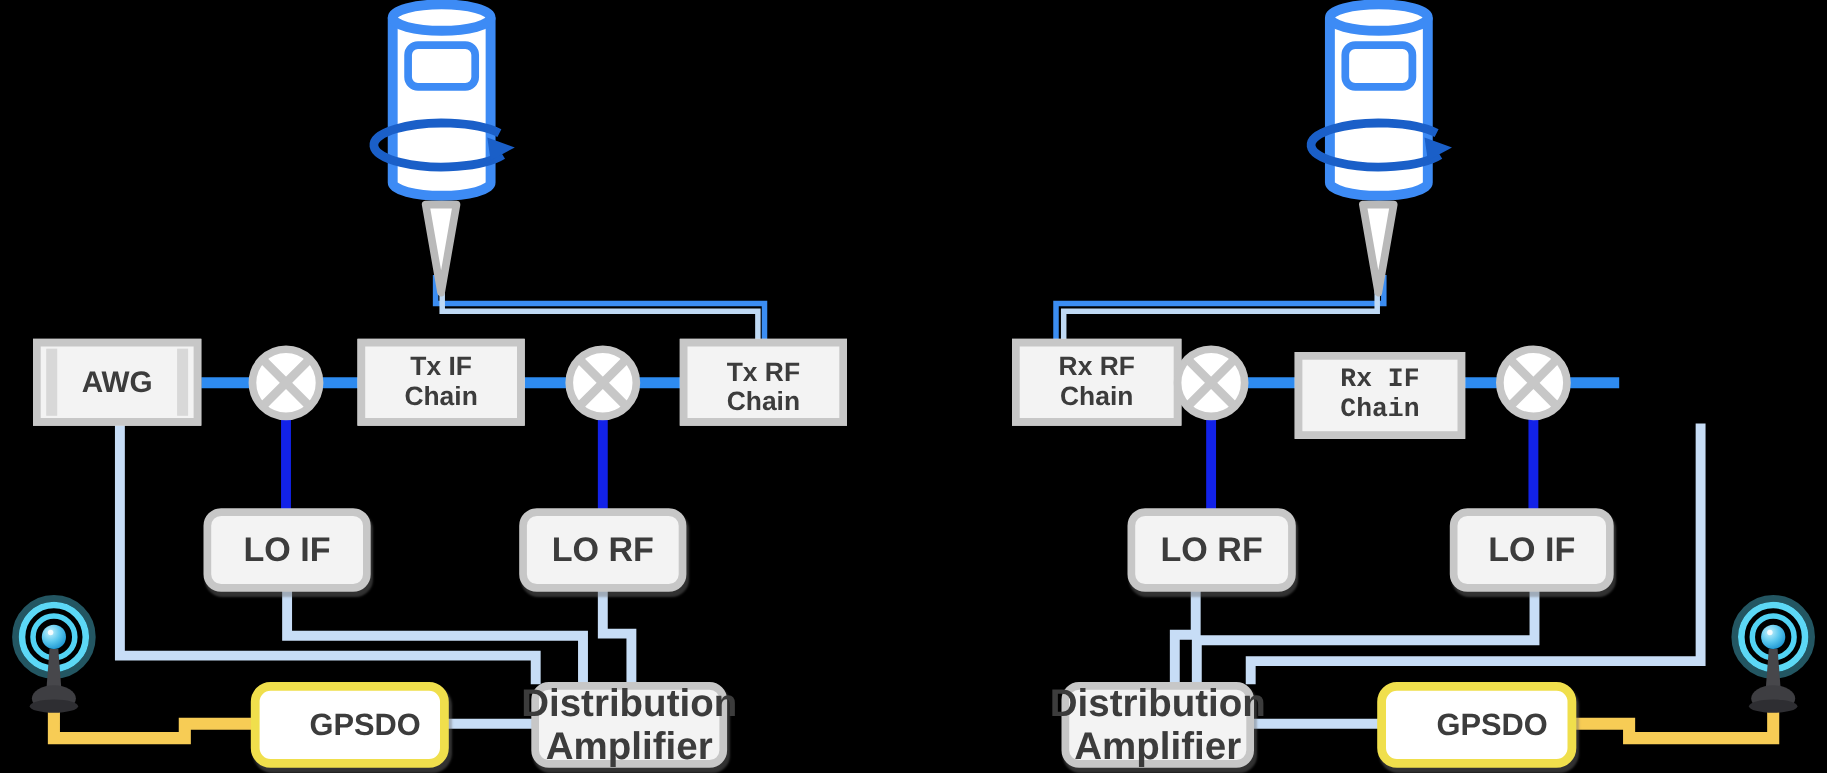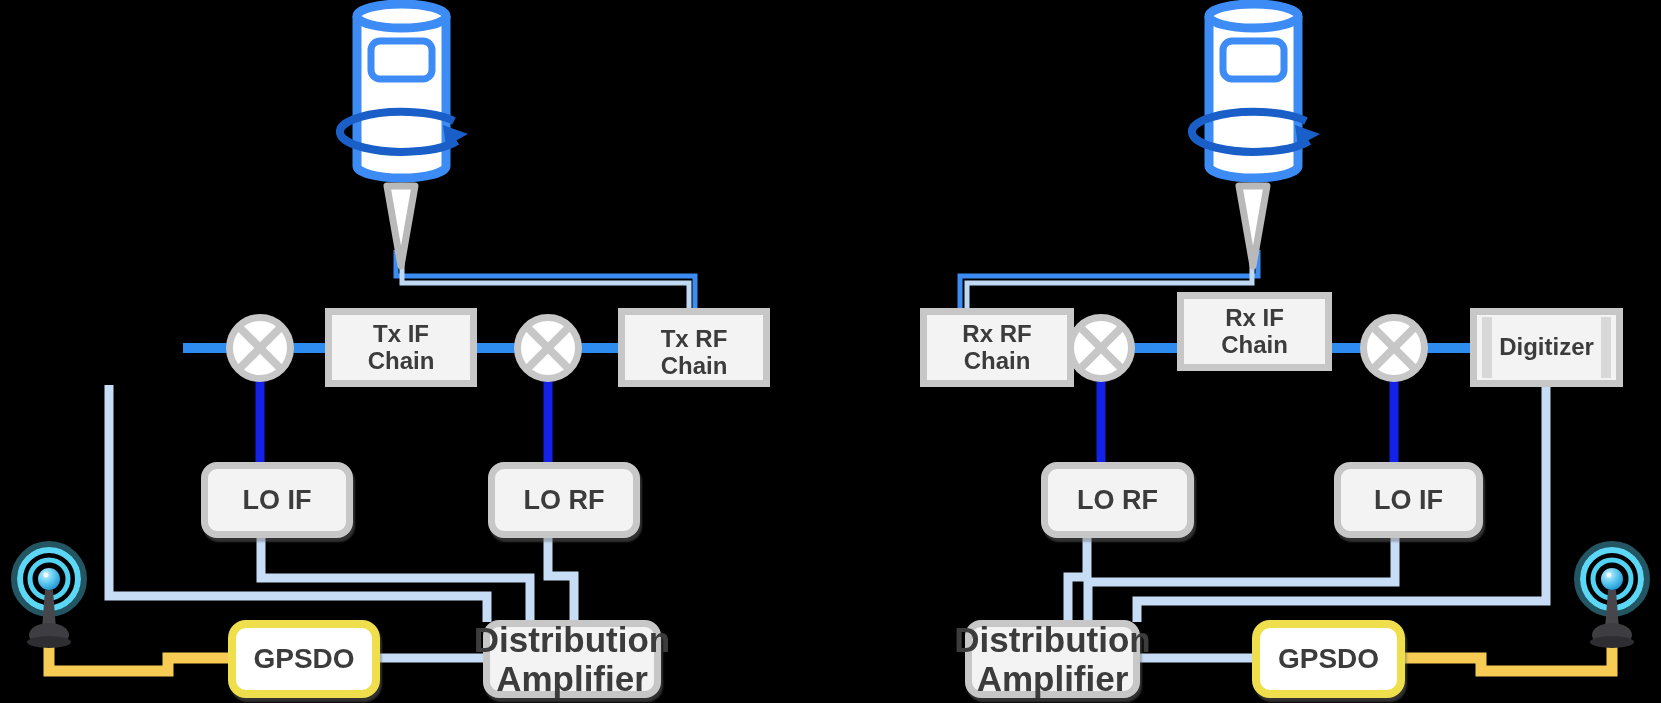--- a/index.html
+++ b/index.html
@@ -7,25 +7,25 @@
          font-family:"Liberation Sans",sans-serif;}
   .stage svg.wires{position:absolute;left:0;top:0;z-index:1;}
   .box{position:absolute;z-index:3;background:#F3F3F3;border:7px solid #C7C7C7;color:#3C3C3C;
        font-weight:bold;display:flex;align-items:center;justify-content:center;text-align:center;
        white-space:pre-line;line-height:1.12;font-size:24px;}
   .instrument{}
   .instrument .sidebar-l,.instrument .sidebar-r{position:absolute;top:2px;bottom:2px;width:10px;background:#D8D8D8;}
   .instrument .sidebar-l{left:5px;}
   .instrument .sidebar-r{right:5px;}
   .rounded{border-radius:16px;box-shadow:2px 4px 2px rgba(110,110,110,0.45);}
-  .lo{font-size:27px;margin-left:16px;}
+  .lo{font-size:31px;}
   .awg{font-size:27px;}
   .dist{font-size:35px;}
   .gpsdo{border:8px solid #F0DF4C;background:#FFFFFF;border-radius:18px;font-size:28px;
-         box-shadow:2px 4px 2px rgba(110,110,110,0.45);}
+         box-shadow:2px 4px 2px rgba(110,110,110,0.45);padding-left:28px;}
   .mixer{position:absolute;z-index:3;width:54px;height:54px;border:7px solid #C7C7C7;border-radius:50%;
          background:#fff;display:flex;align-items:center;justify-content:center;}
   .mixer svg{display:block;}
 </style>
 </head>
 <body>
 
 <div class="stage">
 
   <svg class="wires" width="1661" height="703" viewBox="0 0 1661 703">
@@ -101,20 +101,25 @@
       <path d="M1252 250 L1252 283 L967 283 L967 310" stroke="#BFD9F4" stroke-width="5"></path>
     </g>
 
     <use href="#positioner"></use>
     <use href="#positioner" transform="translate(852,0)"></use>
 
     <use href="#gps-antenna" transform="translate(49,579)"></use>
     <use href="#gps-antenna" transform="translate(1612,579)"></use>
   </svg>
 
+  <div class="box instrument awg" style="left:30px;top:308px;width:139px;height:65px;">
+    <span class="sidebar-l"></span>
+    <span>AWG</span>
+    <span class="sidebar-r"></span>
+  </div>
 
   <div class="mixer" style="left:226px;top:314px;">
     <svg width="54" height="54" viewBox="0 0 54 54">
       <line x1="4" y1="4" x2="50" y2="50" stroke="#C7C7C7" stroke-width="8"></line>
       <line x1="50" y1="4" x2="4" y2="50" stroke="#C7C7C7" stroke-width="8"></line>
     </svg>
   </div>
 
   <div class="box" style="left:325px;top:308px;width:138px;height:65px;">
     <span>Tx IF
@@ -155,37 +160,32 @@
 Chain</span>
   </div>
 
   <div class="mixer" style="left:1067px;top:314px;">
     <svg width="54" height="54" viewBox="0 0 54 54">
       <line x1="4" y1="4" x2="50" y2="50" stroke="#C7C7C7" stroke-width="8"></line>
       <line x1="50" y1="4" x2="4" y2="50" stroke="#C7C7C7" stroke-width="8"></line>
     </svg>
   </div>
 
-  <div class="box" style="left:1177px;top:292px;width:141px;height:65px;">
+  <div class="box" style="left:1177px;top:320px;width:141px;height:65px;font-family:Liberation Mono, monospace;">
     <span>Rx IF
 Chain</span>
   </div>
 
   <div class="mixer" style="left:1360px;top:314px;">
     <svg width="54" height="54" viewBox="0 0 54 54">
       <line x1="4" y1="4" x2="50" y2="50" stroke="#C7C7C7" stroke-width="8"></line>
       <line x1="50" y1="4" x2="4" y2="50" stroke="#C7C7C7" stroke-width="8"></line>
     </svg>
   </div>
 
-  <div class="box instrument" style="left:1470px;top:308px;width:139px;height:65px;">
-    <span class="sidebar-l"></span>
-    <span>Digitizer</span>
-    <span class="sidebar-r"></span>
-  </div>
 
   <div class="box rounded lo" style="left:1025px;top:462px;width:139px;height:62px;">
     <span>LO RF</span>
   </div>
 
   <div class="box rounded lo" style="left:1318px;top:462px;width:135px;height:62px;">
     <span>LO IF</span>
   </div>
 
   <div class="box rounded dist" style="left:965px;top:620px;width:161px;height:64px;">

